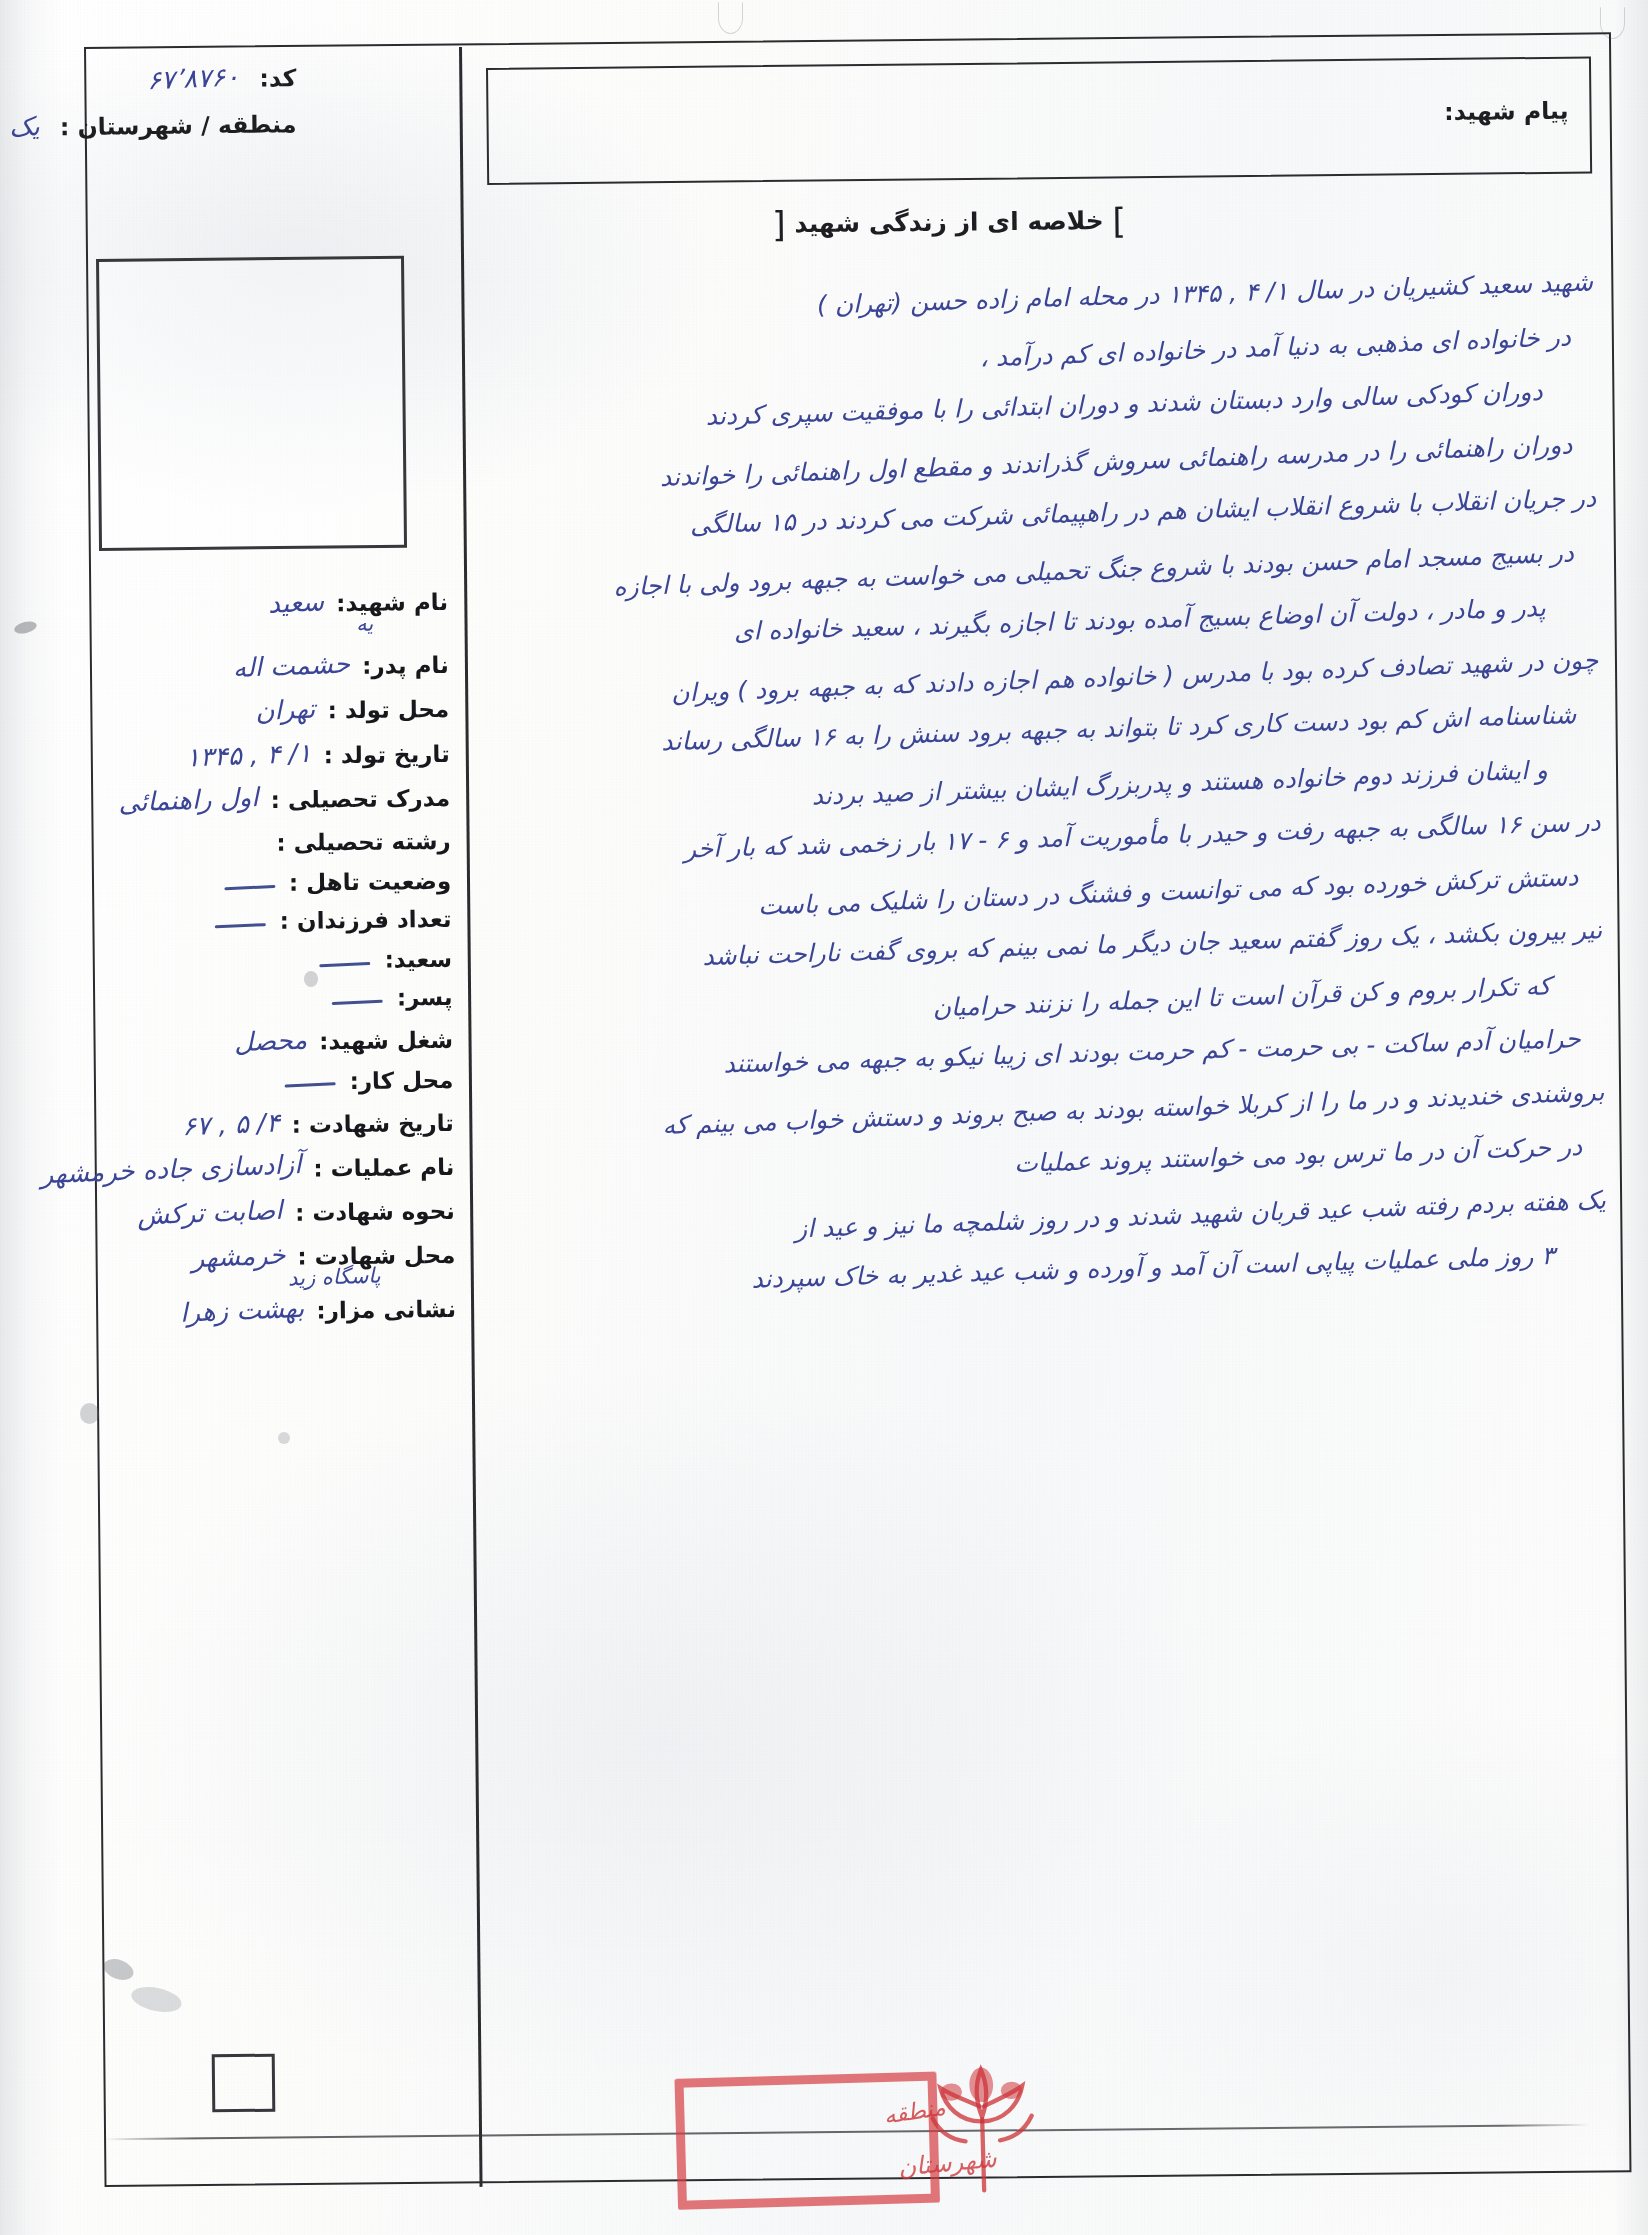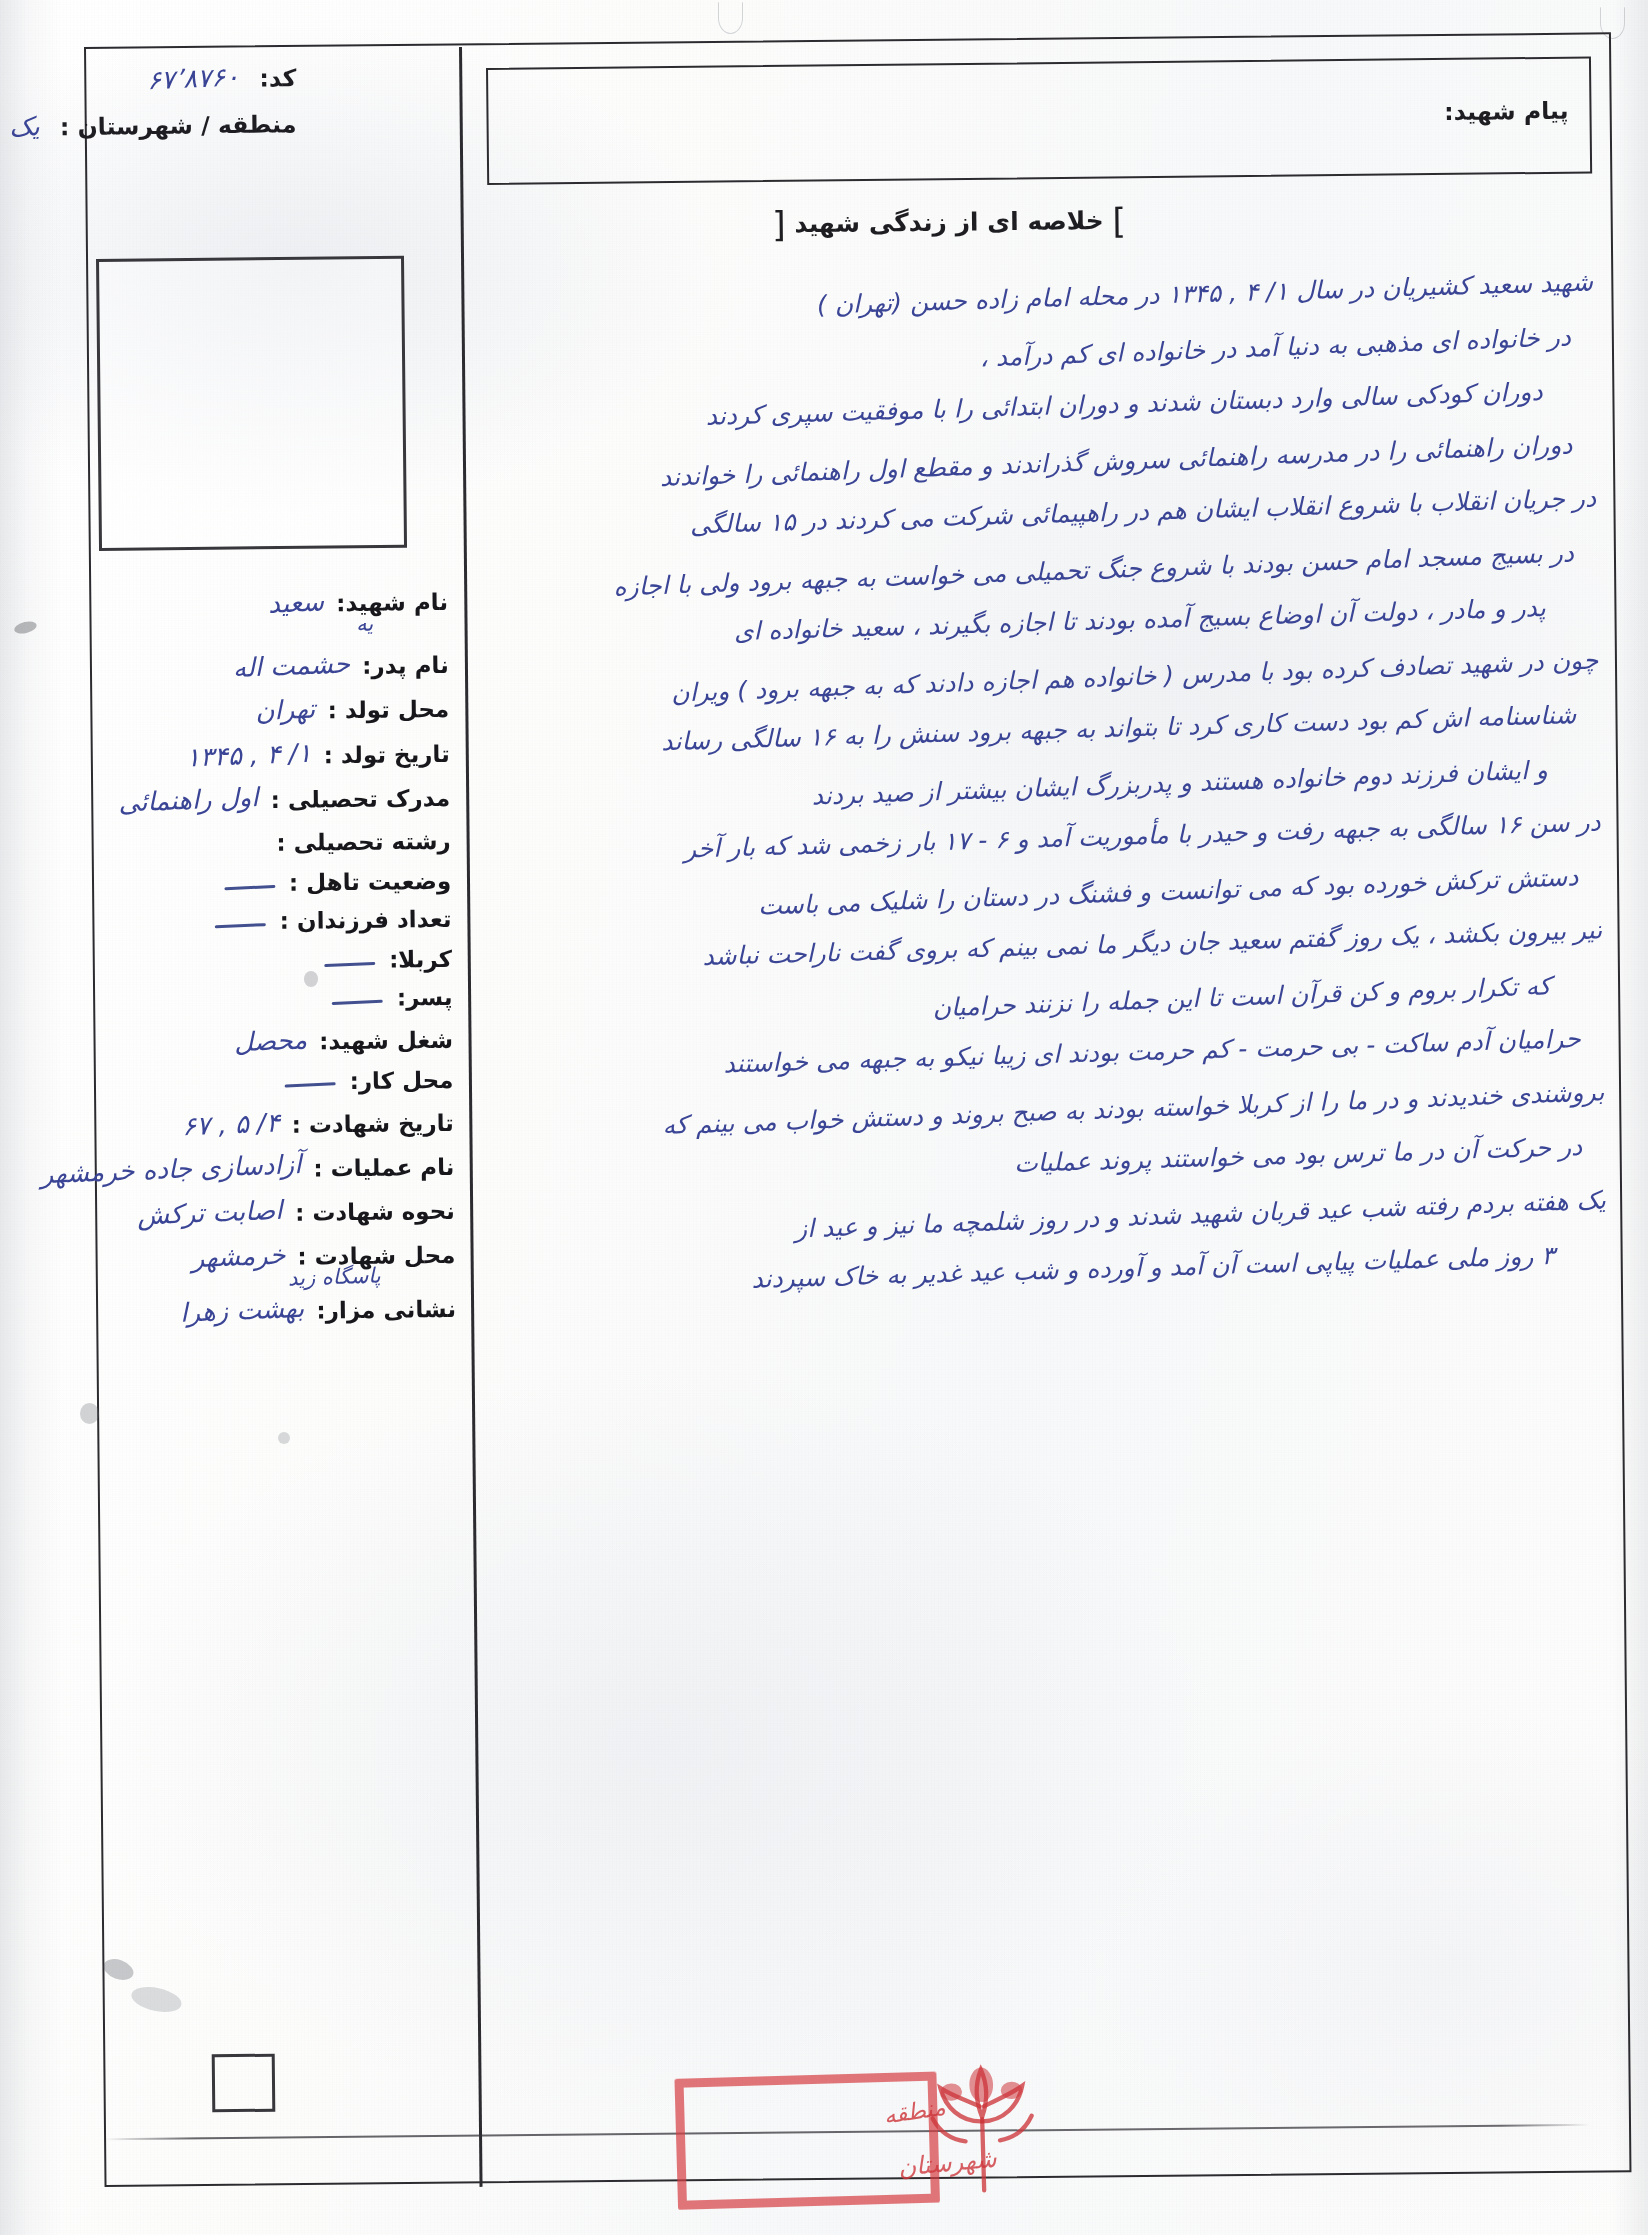--- a/index.html
+++ b/index.html
@@ -292,21 +292,21 @@
 
   <div id="fields">
       <div class="field-row" style="margin-bottom: 12.2px;"><span class="field-label">نام شهید:</span><span class="hw hw-val">سعید</span><span class="hw field-sub">یه</span></div>
       <div class="field-row" style="margin-bottom: 14px;"><span class="field-label">نام پدر:</span><span class="hw hw-val">حشمت اله</span></div>
       <div class="field-row" style="margin-bottom: 15.7px;"><span class="field-label">محل تولد :</span><span class="hw hw-val">تهران</span></div>
       <div class="field-row" style="margin-bottom: 14px;"><span class="field-label">تاریخ تولد :</span><span class="hw hw-val">۱/ ۴ , ۱۳۴۵</span></div>
       <div class="field-row" style="margin-bottom: 15.7px;"><span class="field-label">مدرک تحصیلی :</span><span class="hw hw-val">اول راهنمائی</span></div>
       <div class="field-row" style="margin-bottom: 14px;"><span class="field-label">رشته تحصیلی :</span></div>
       <div class="field-row" style="margin-bottom: 12.2px;"><span class="field-label">وضعیت تاهل :</span><span class="hw-blank"></span></div>
       <div class="field-row" style="margin-bottom: 14px;"><span class="field-label">تعداد فرزندان :</span><span class="hw-blank"></span></div>
-      <div class="field-row" style="margin-bottom: 12.2px;"><span class="field-label">کربلا:</span><span class="hw-blank"></span></div>
+      <div class="field-row" style="margin-bottom: 12.2px;"><span class="field-label">سعید:</span><span class="hw-blank"></span></div>
       <div class="field-row" style="margin-bottom: 14px;"><span class="field-label">پسر:</span><span class="hw-blank"></span></div>
       <div class="field-row" style="margin-bottom: 12.2px;"><span class="field-label">شغل شهید:</span><span class="hw hw-val">محصل</span></div>
       <div class="field-row" style="margin-bottom: 14px;"><span class="field-label">محل کار:</span><span class="hw-blank"></span></div>
       <div class="field-row" style="margin-bottom: 14px;"><span class="field-label">تاریخ شهادت :</span><span class="hw hw-val">۴/ ۵ , ۶۷</span></div>
       <div class="field-row" style="margin-bottom: 14px;"><span class="field-label">نام عملیات :</span><span class="hw hw-val">آزادسازی جاده خرمشهر</span></div>
       <div class="field-row" style="margin-bottom: 14px;"><span class="field-label">نحوه شهادت :</span><span class="hw hw-val">اصابت ترکش</span></div>
       <div class="field-row" style="margin-bottom: 3.5px;"><span class="field-label">محل شهادت :</span><span class="hw hw-val">خرمشهر</span><span class="hw field-sub">پاسگاه زید</span></div>
       <div class="field-row" style="margin-bottom: 8.7px;"><span class="field-label">نشانی مزار:</span><span class="hw hw-val">بهشت زهرا</span></div>
     </div>
 

